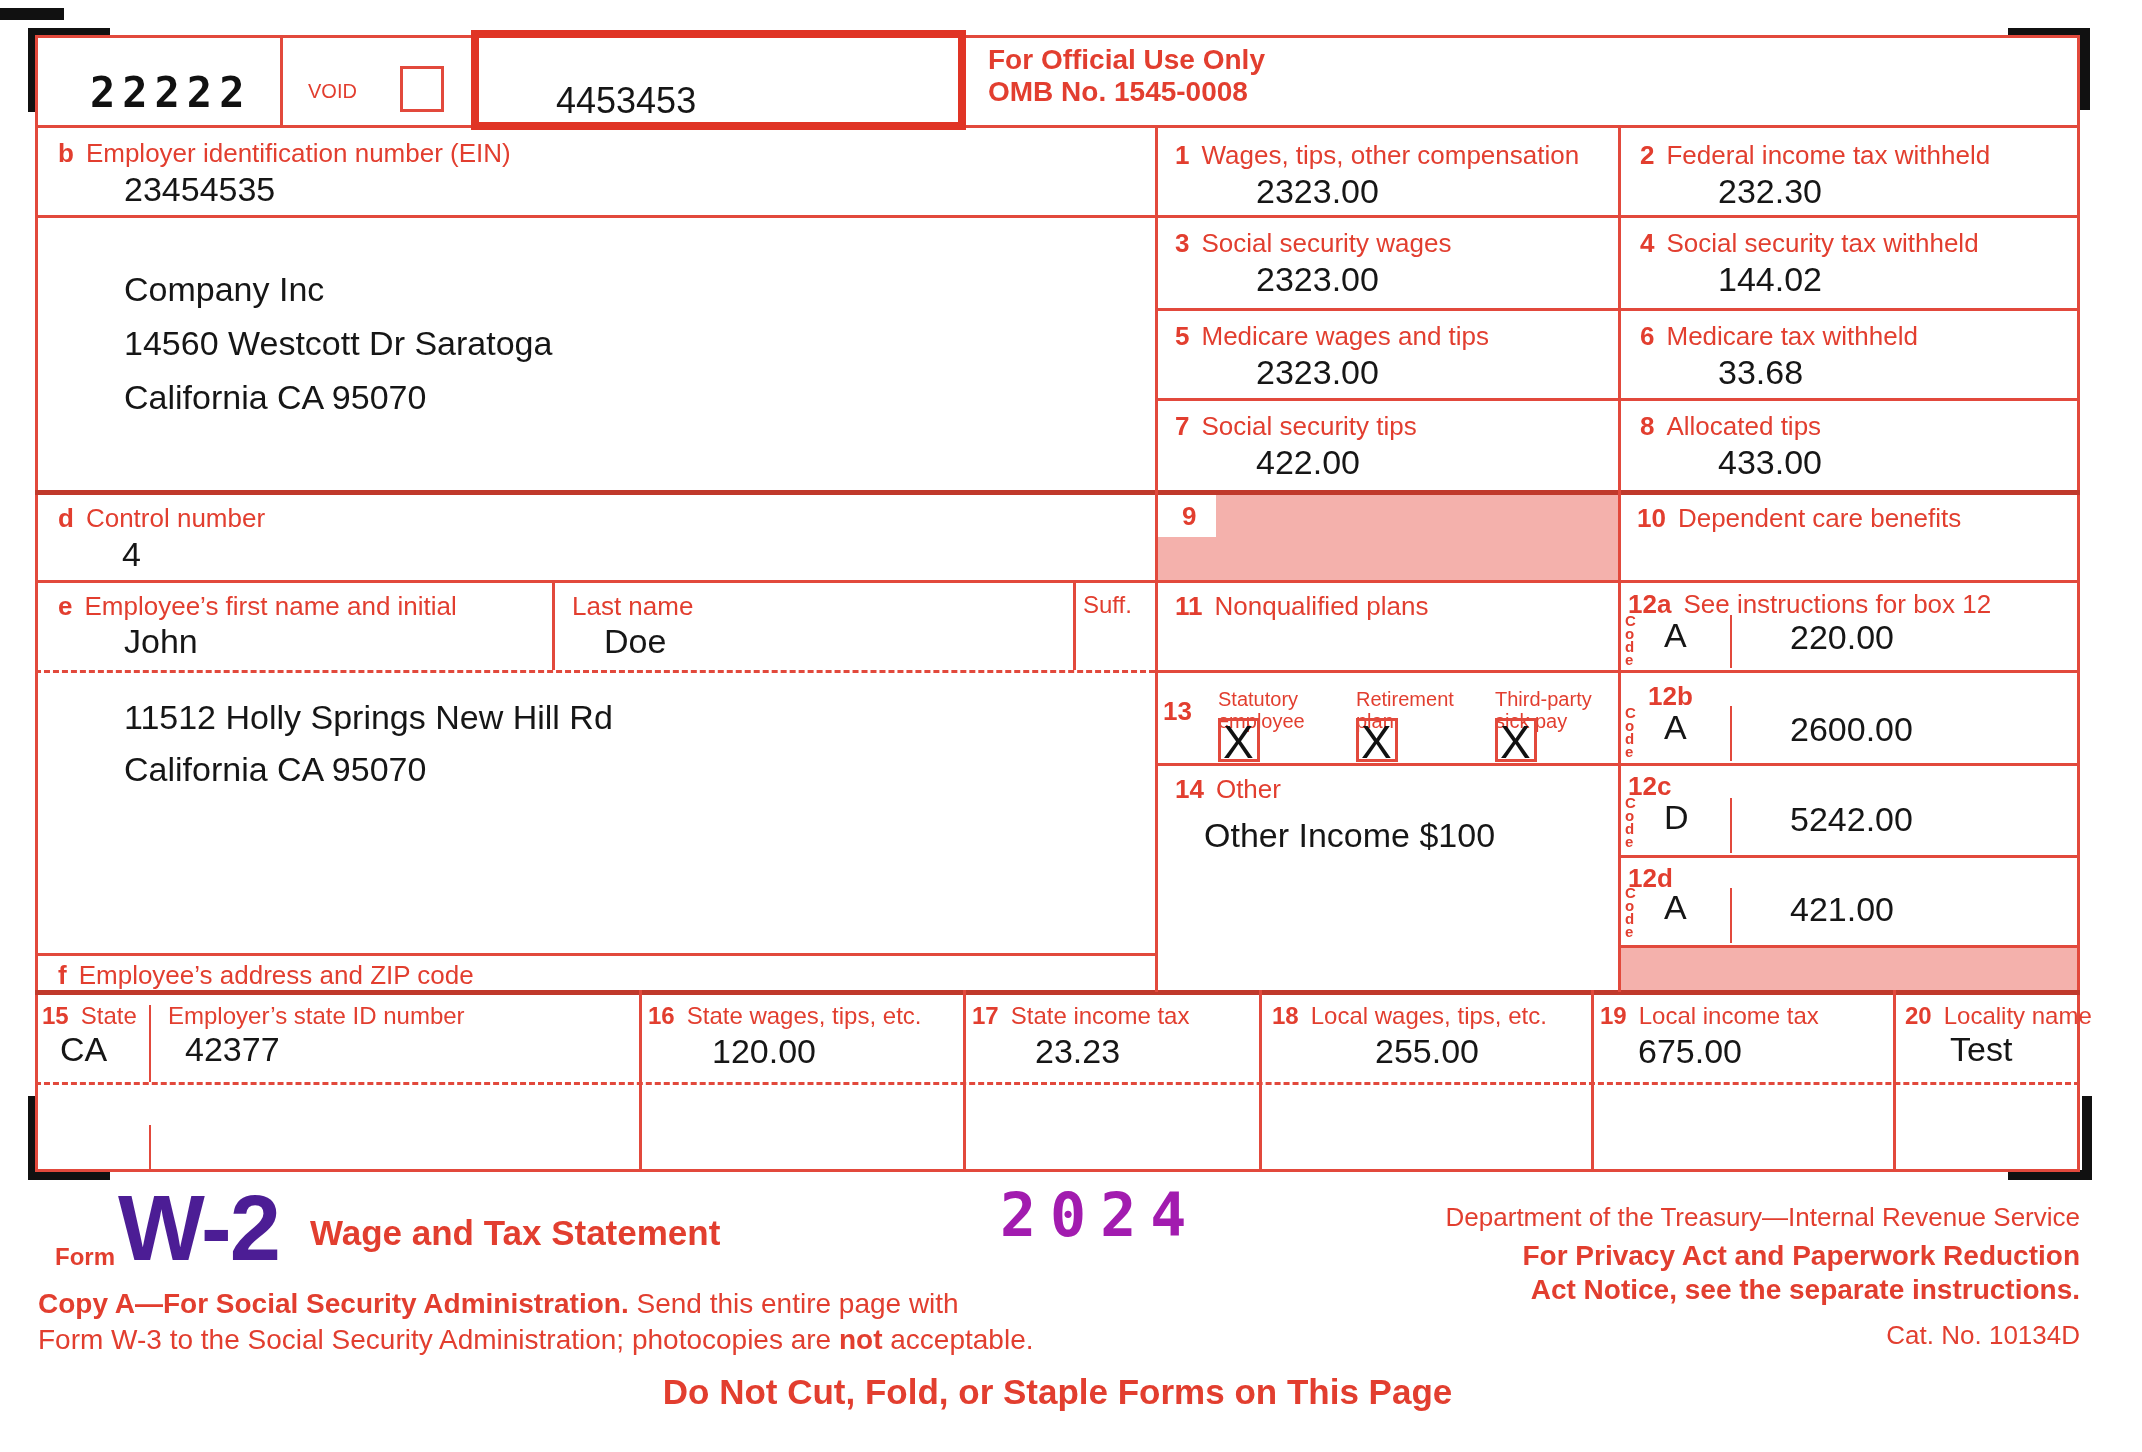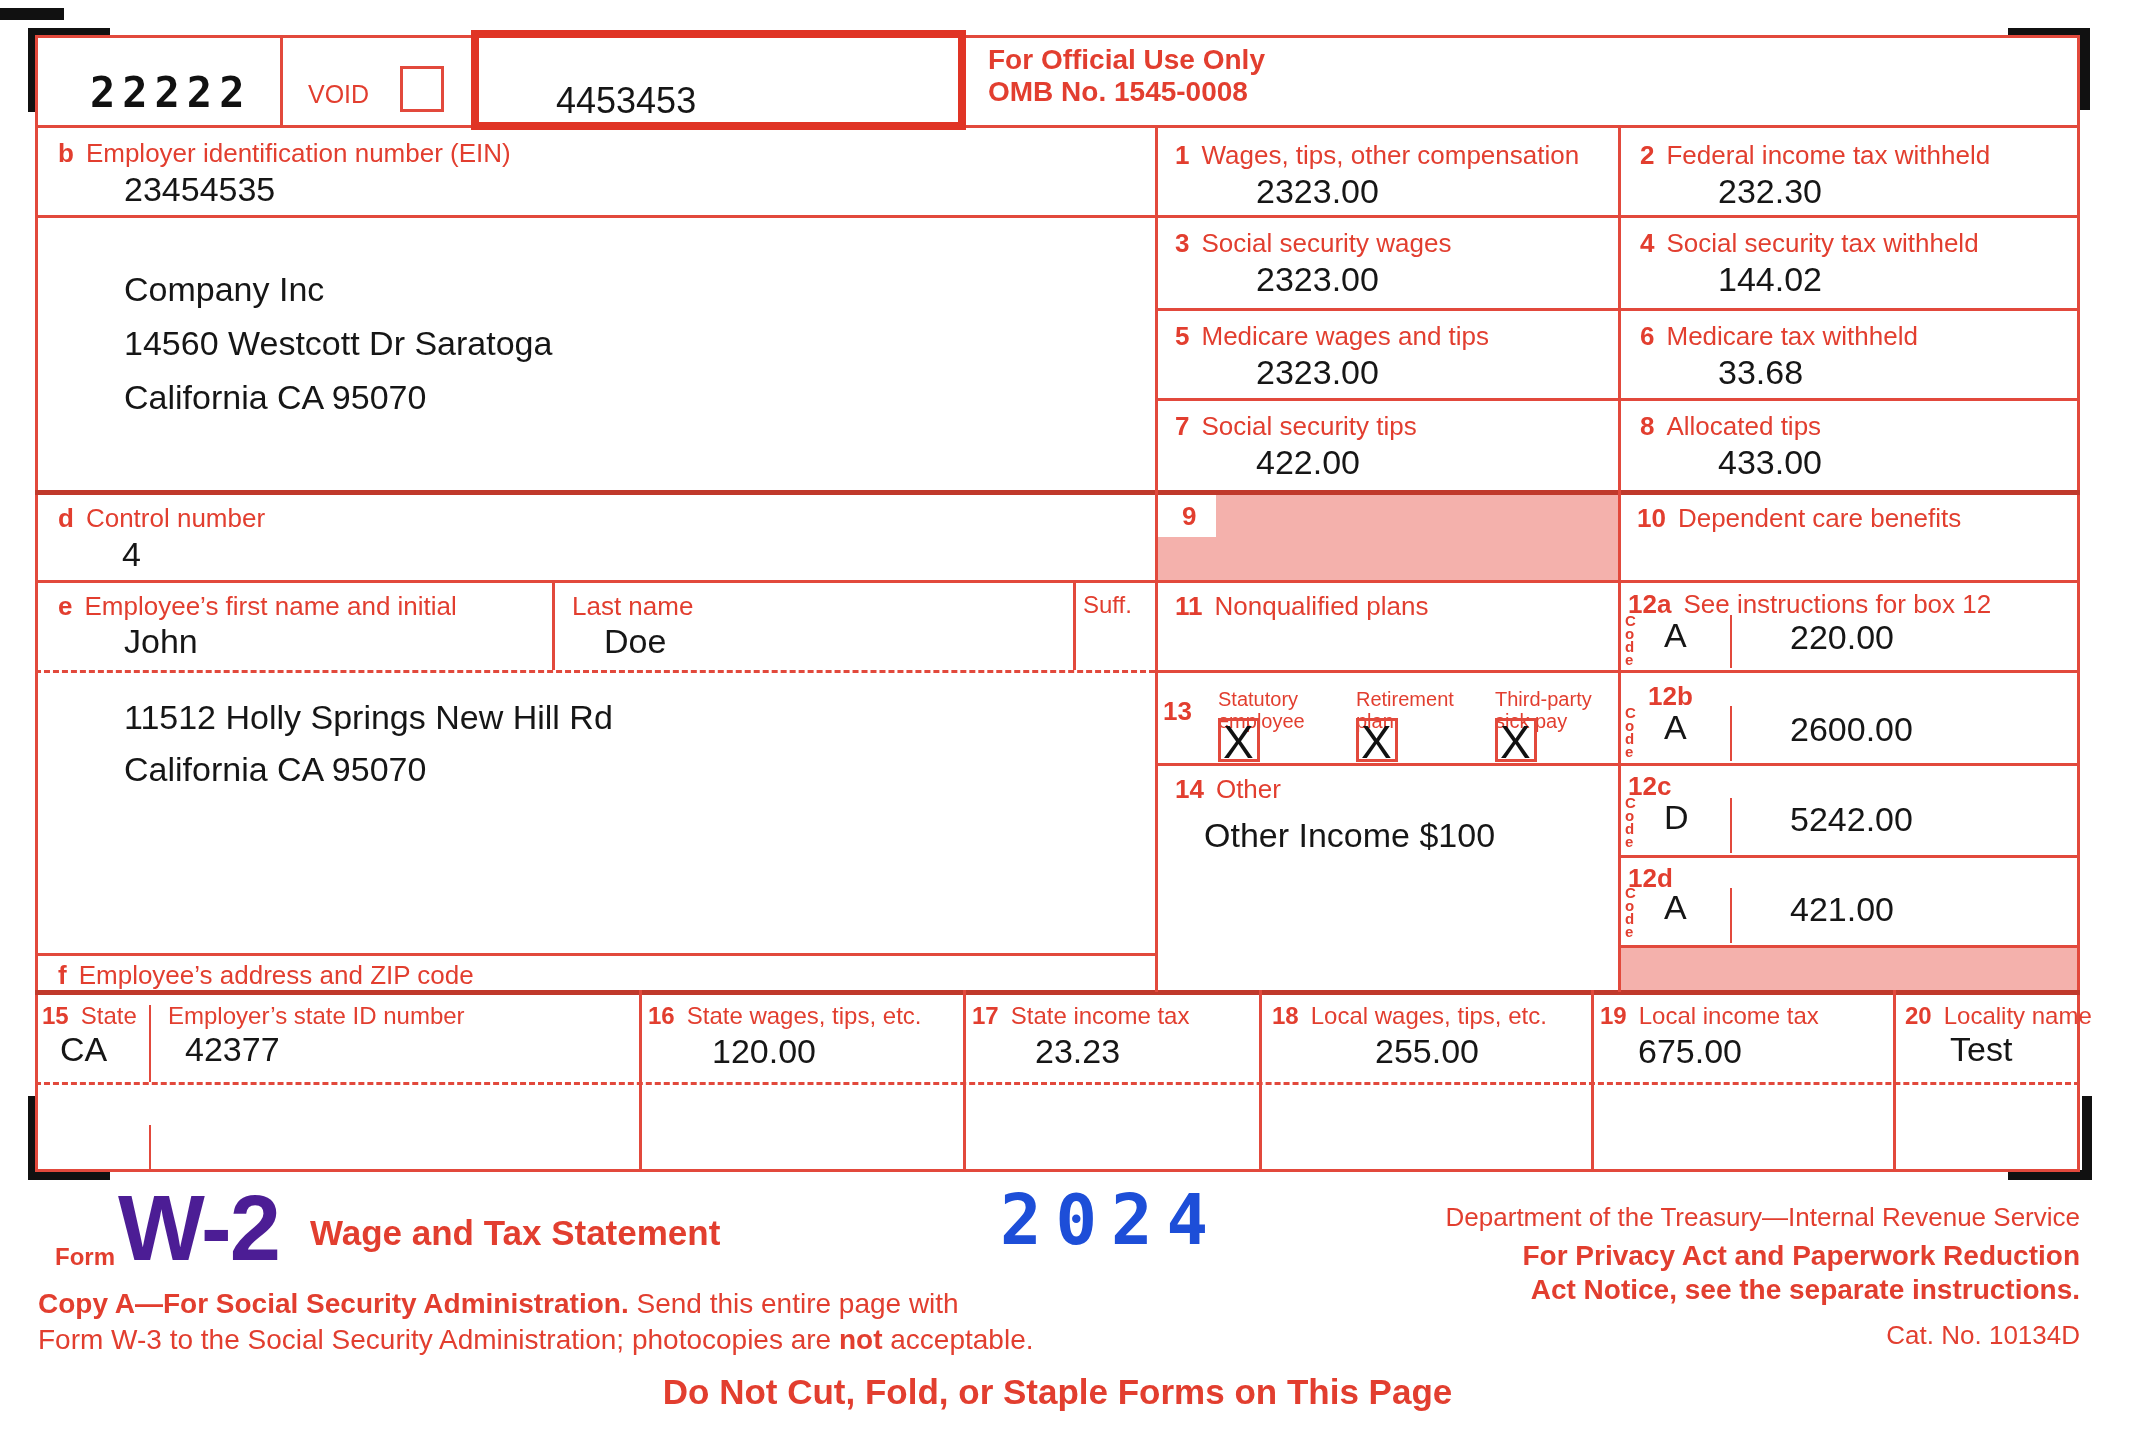--- a/index.html
+++ b/index.html
@@ -17,22 +17,22 @@
   .white{position:absolute;background:#ffffff;}
   .blackmark{position:absolute;background:#111111;}
   .lbl{position:absolute;color:#e23e2f;font-size:26px;white-space:nowrap;}
   .lbl-sm{position:absolute;color:#e23e2f;font-size:24px;white-space:nowrap;}
   .bnum{font-weight:bold;margin-right:12px;}
   .val{position:absolute;color:#161616;font-size:34px;white-space:nowrap;}
   .val-lg{font-size:36px;}
   .boldred{font-weight:bold;color:#e23e2f;}
   .ctrlnum{position:absolute;color:#111;font-family:"DejaVu Sans Mono",monospace;
         font-weight:bold;font-size:42px;letter-spacing:7px;}
-  .year{position:absolute;color:#1d4ed8;font-family:"DejaVu Sans Mono",monospace;
-        font-weight:bold;font-size:69px;letter-spacing:14px;}
+  .year{position:absolute;color:#a21caf;font-family:"DejaVu Sans Mono",monospace;
+        font-weight:bold;font-size:60px;letter-spacing:14px;}
   .checkbox{position:absolute;width:42px;height:44px;border:3px solid #e2493c;
         box-sizing:border-box;}
   .xmark{position:absolute;color:#111;font-size:46px;font-weight:normal;}
   .codevert{position:absolute;width:15px;color:#e23e2f;font-size:15px;line-height:13px;
         word-break:break-all;font-weight:bold;}
   .opt{position:absolute;color:#e23e2f;font-size:20px;line-height:22px;white-space:nowrap;}
   .ftr-red{color:#e23e2f;}
   .w2big{position:absolute;color:#4c1d95;font-weight:bold;font-size:92px;letter-spacing:-2px;}
   .suff{font-size:24px;}
 </style>
@@ -82,21 +82,21 @@
 <div class="vline" style="left:1591px;top:990px;height:182px;"></div>
 <div class="vline" style="left:1893px;top:990px;height:182px;"></div>
 <div class="vline thin" style="left:149px;top:1005px;height:77px;"></div>
 <div class="vline thin" style="left:149px;top:1125px;height:47px;"></div>
 <div class="vline thin" style="left:1730px;top:615px;height:53px;"></div>
 <div class="vline thin" style="left:1730px;top:706px;height:55px;"></div>
 <div class="vline thin" style="left:1730px;top:798px;height:55px;"></div>
 <div class="vline thin" style="left:1730px;top:888px;height:55px;"></div>
 
 <div class="ctrlnum" style="left:90px;top:68px;">22222</div>
-<div class="lbl" style="left:308px;top:80px;font-size:25px;">VOID</div>
+<div class="lbl" style="left:308px;top:80px;font-size:20px;">VOID</div>
 <div class="checkbox" style="left:400px;top:66px;width:44px;height:46px;"></div>
 <div class="abs" style="left:471px;top:30px;width:495px;height:100px;border:8px solid #e03425;box-sizing:border-box;"></div>
 <div class="val val-lg" style="left:556px;top:80px;">4453453</div>
 <div class="lbl boldred" style="left:988px;top:44px;font-size:28px;">For Official Use Only</div>
 <div class="lbl boldred" style="left:988px;top:76px;font-size:28px;">OMB No. 1545-0008</div>
 
 <div class="lbl" style="left:58px;top:138px;"><span class="bnum">b</span><span>Employer identification number (EIN)</span></div>
 <div class="val" style="left:124px;top:170px;">23454535</div>
 
 <div class="val" style="left:124px;top:270px;">Company Inc</div>

